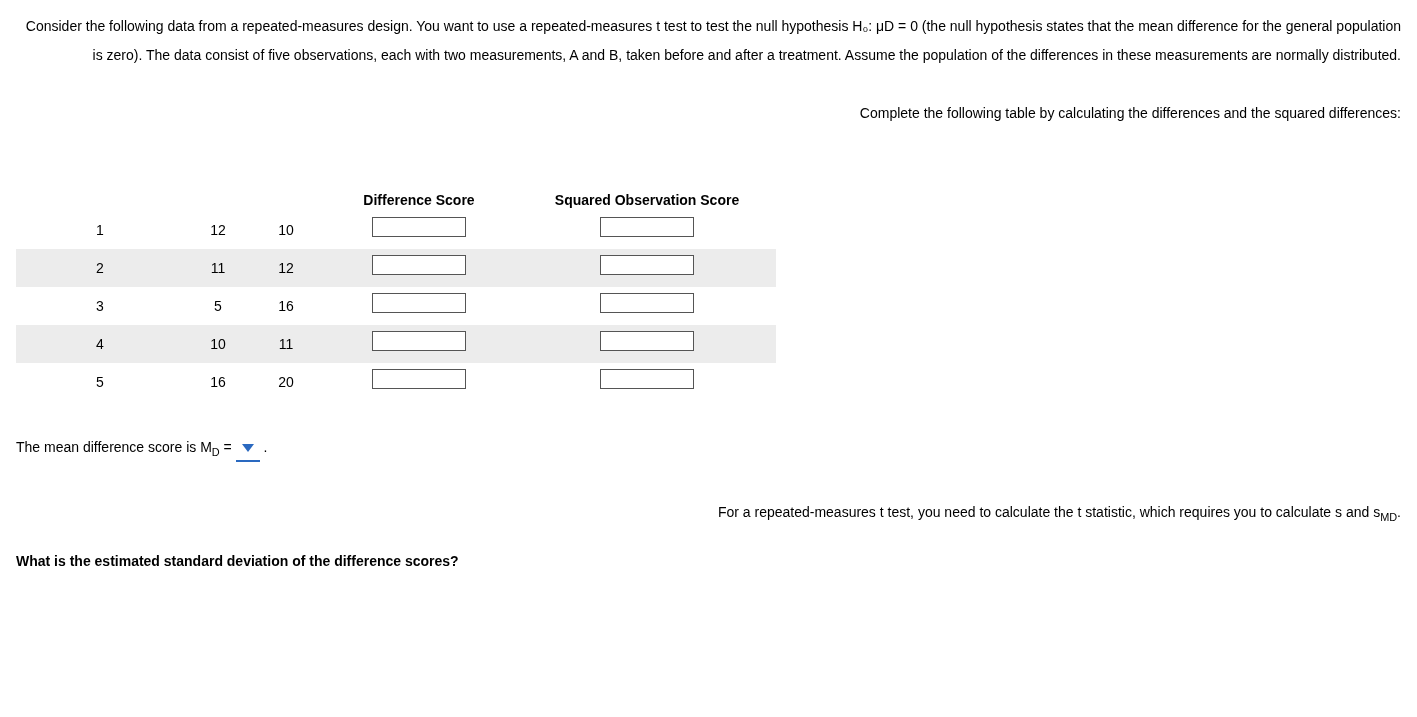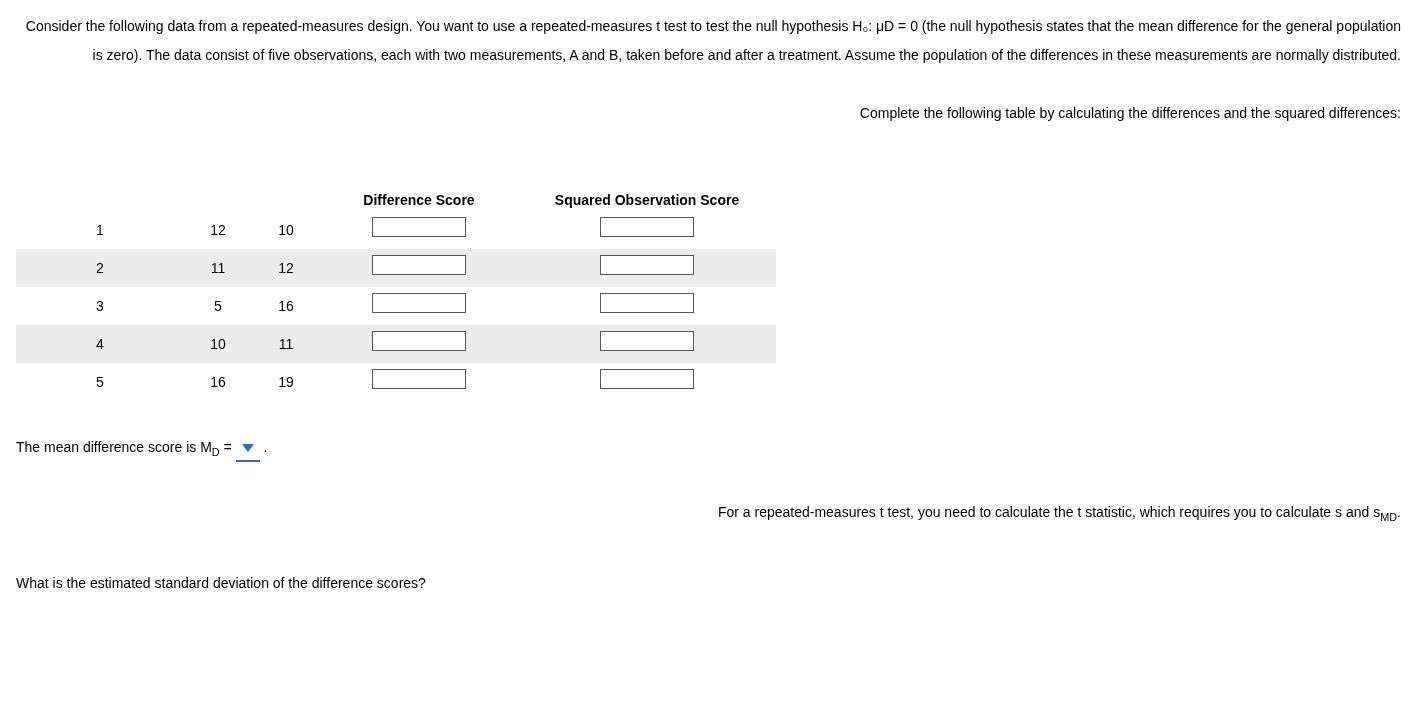--- a/index.html
+++ b/index.html
@@ -79,21 +79,22 @@
     border-left: 6px solid transparent;
     border-right: 6px solid transparent;
     border-top: 8px solid #2a69c0;
     vertical-align: middle;
   }
   .sub {
     font-size: 0.78em;
     vertical-align: sub;
   }
   .footer-q {
-    margin-top: 44px;
+    margin-top: 22px;
+    font-weight: bold;
   }
 </style>
 </head>
 <body>
 
 <div class="para">Consider the following data from a repeated-measures design. You want to use a repeated-measures t test to test the null hypothesis H₀: μD = 0 (the null hypothesis states that the mean difference for the general population is zero). The data consist of five observations, each with two measurements, A and B, taken before and after a treatment. Assume the population of the differences in these measurements are normally distributed.</div>
 
 <div class="para para2">Complete the following table by calculating the differences and the squared differences:</div>
 
 <div class="table-wrap">
@@ -132,21 +133,21 @@
     <tr class="stripe">
       <td>4</td>
       <td>10</td>
       <td>11</td>
       <td><span class="blank-input"></span></td>
       <td><span class="blank-input"></span></td>
     </tr>
     <tr>
       <td>5</td>
       <td>16</td>
-      <td>19</td>
+      <td>20</td>
       <td><span class="blank-input"></span></td>
       <td><span class="blank-input"></span></td>
     </tr>
   </tbody>
 </table>
 </div>
 
 <div class="md-line">
   <span>The mean difference score is M</span><span class="sub">D</span><span> = </span>
   <span class="dropdown">

